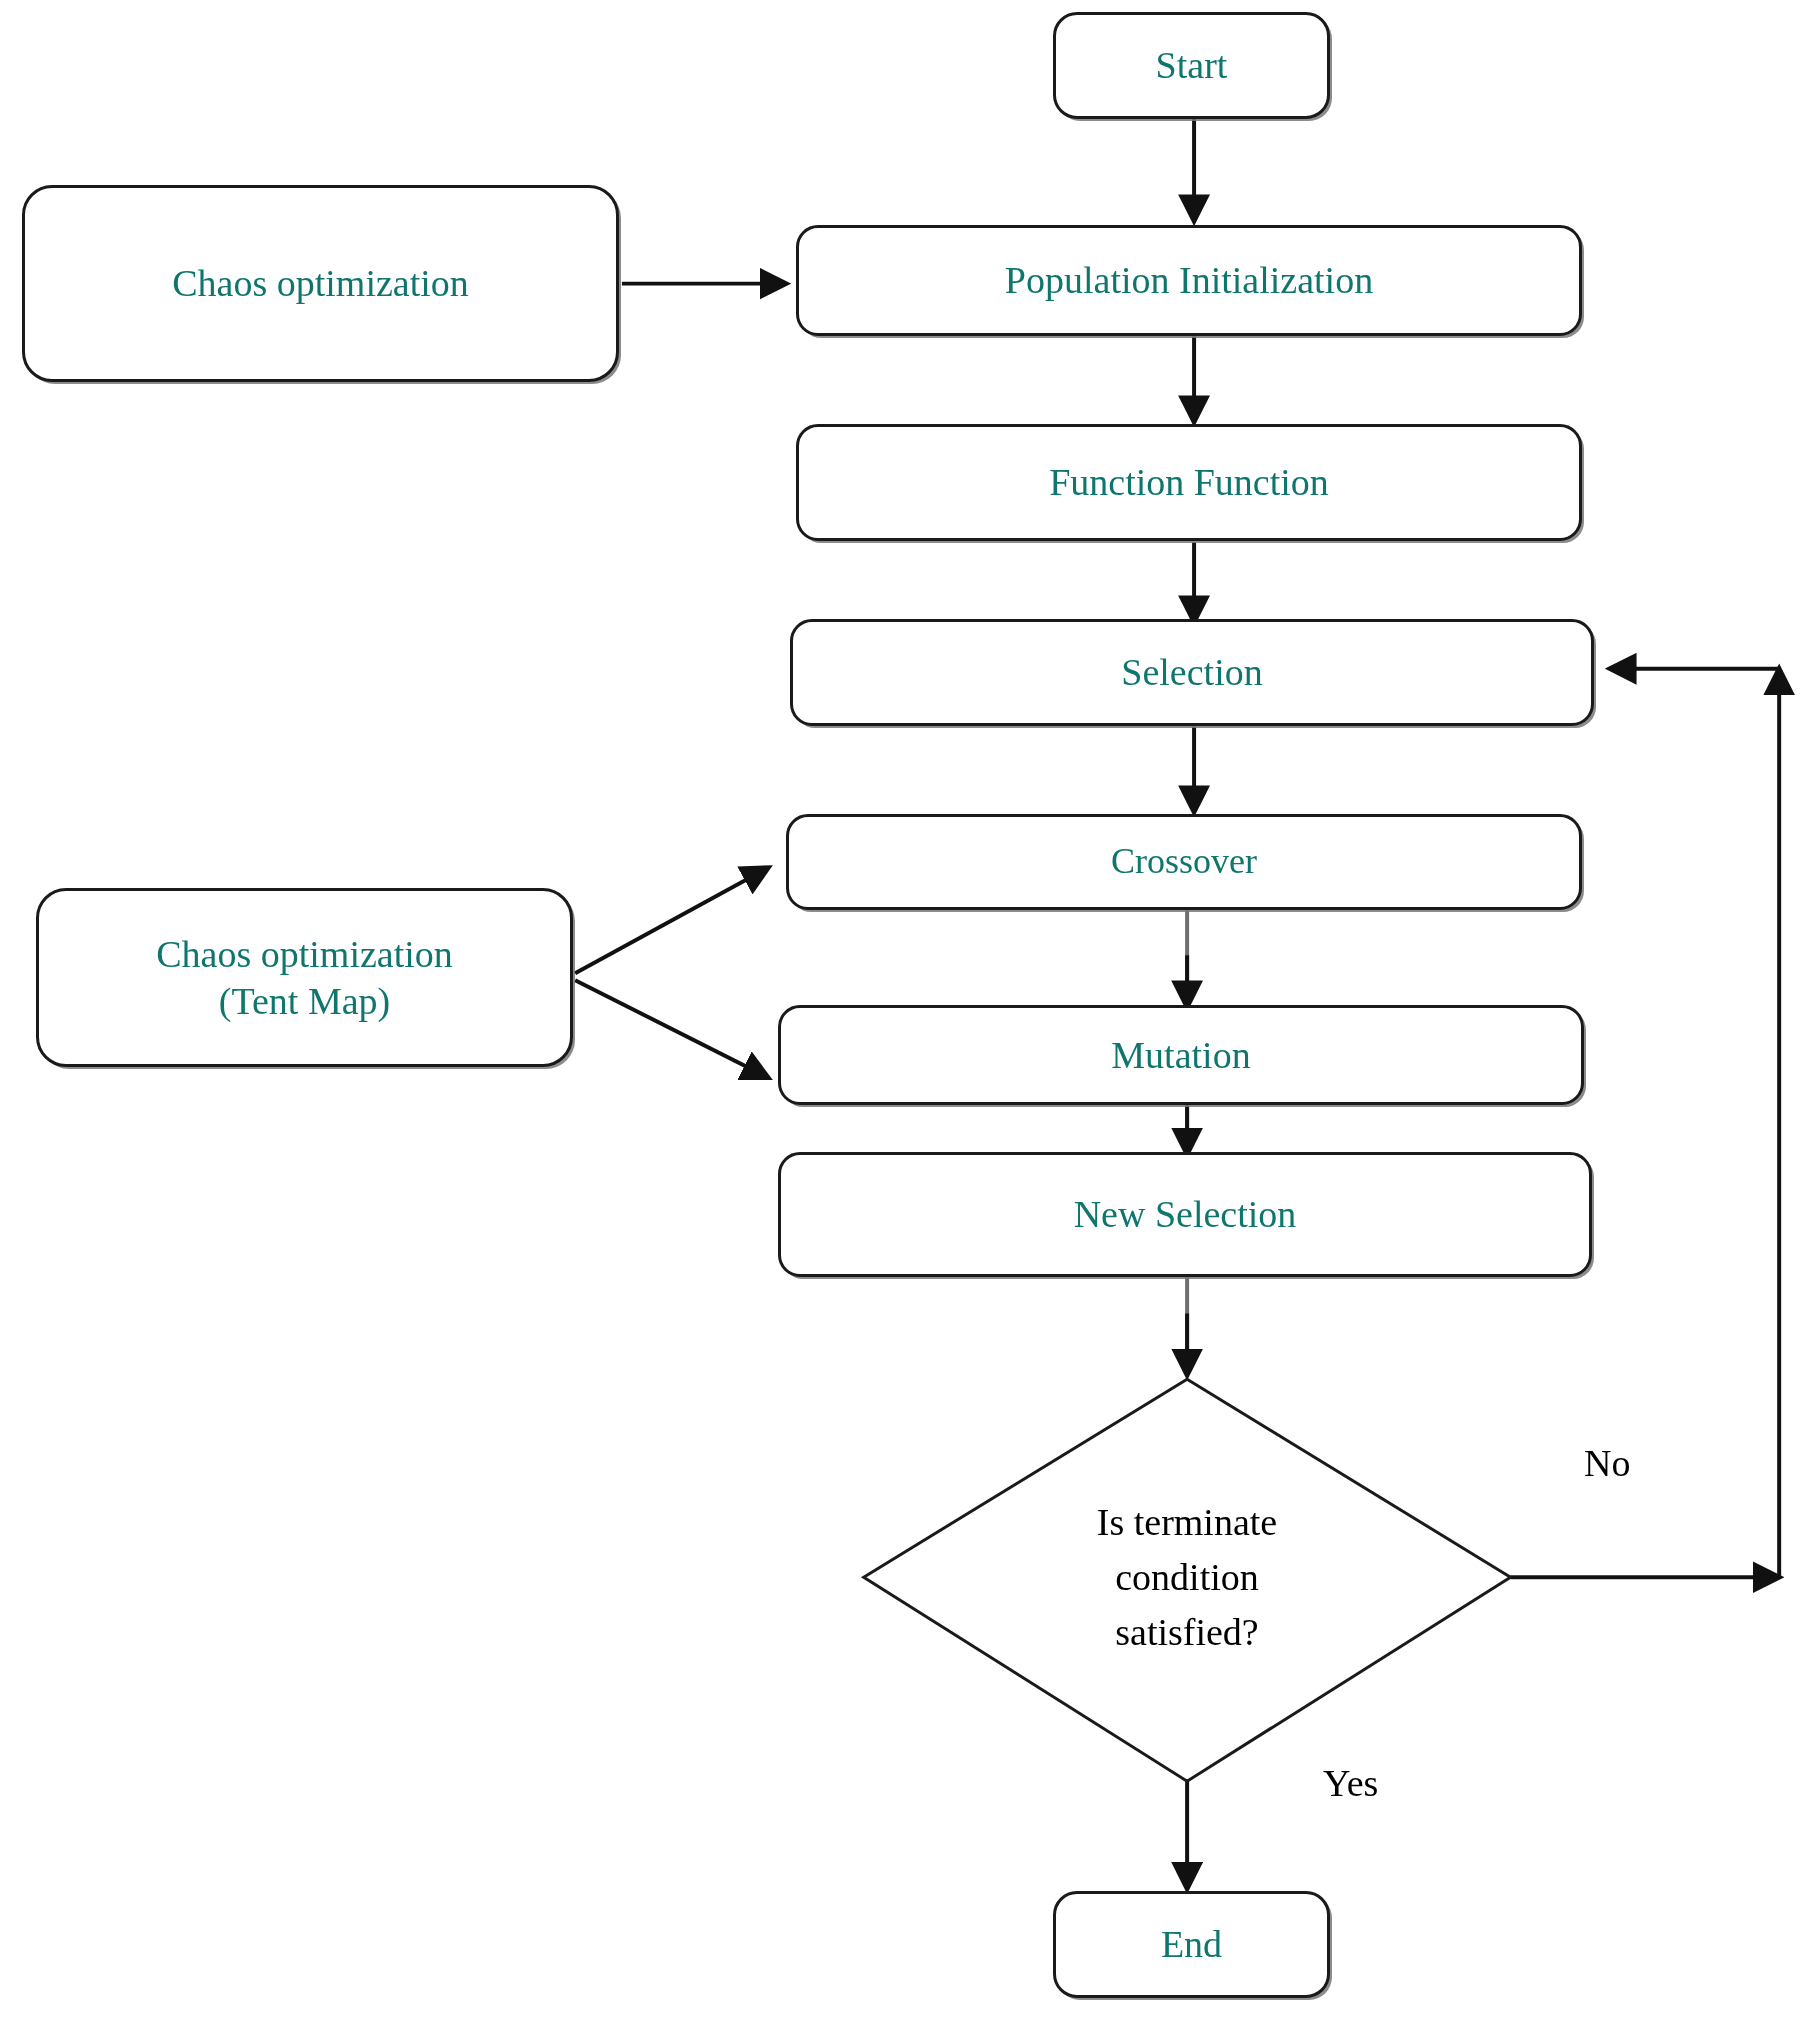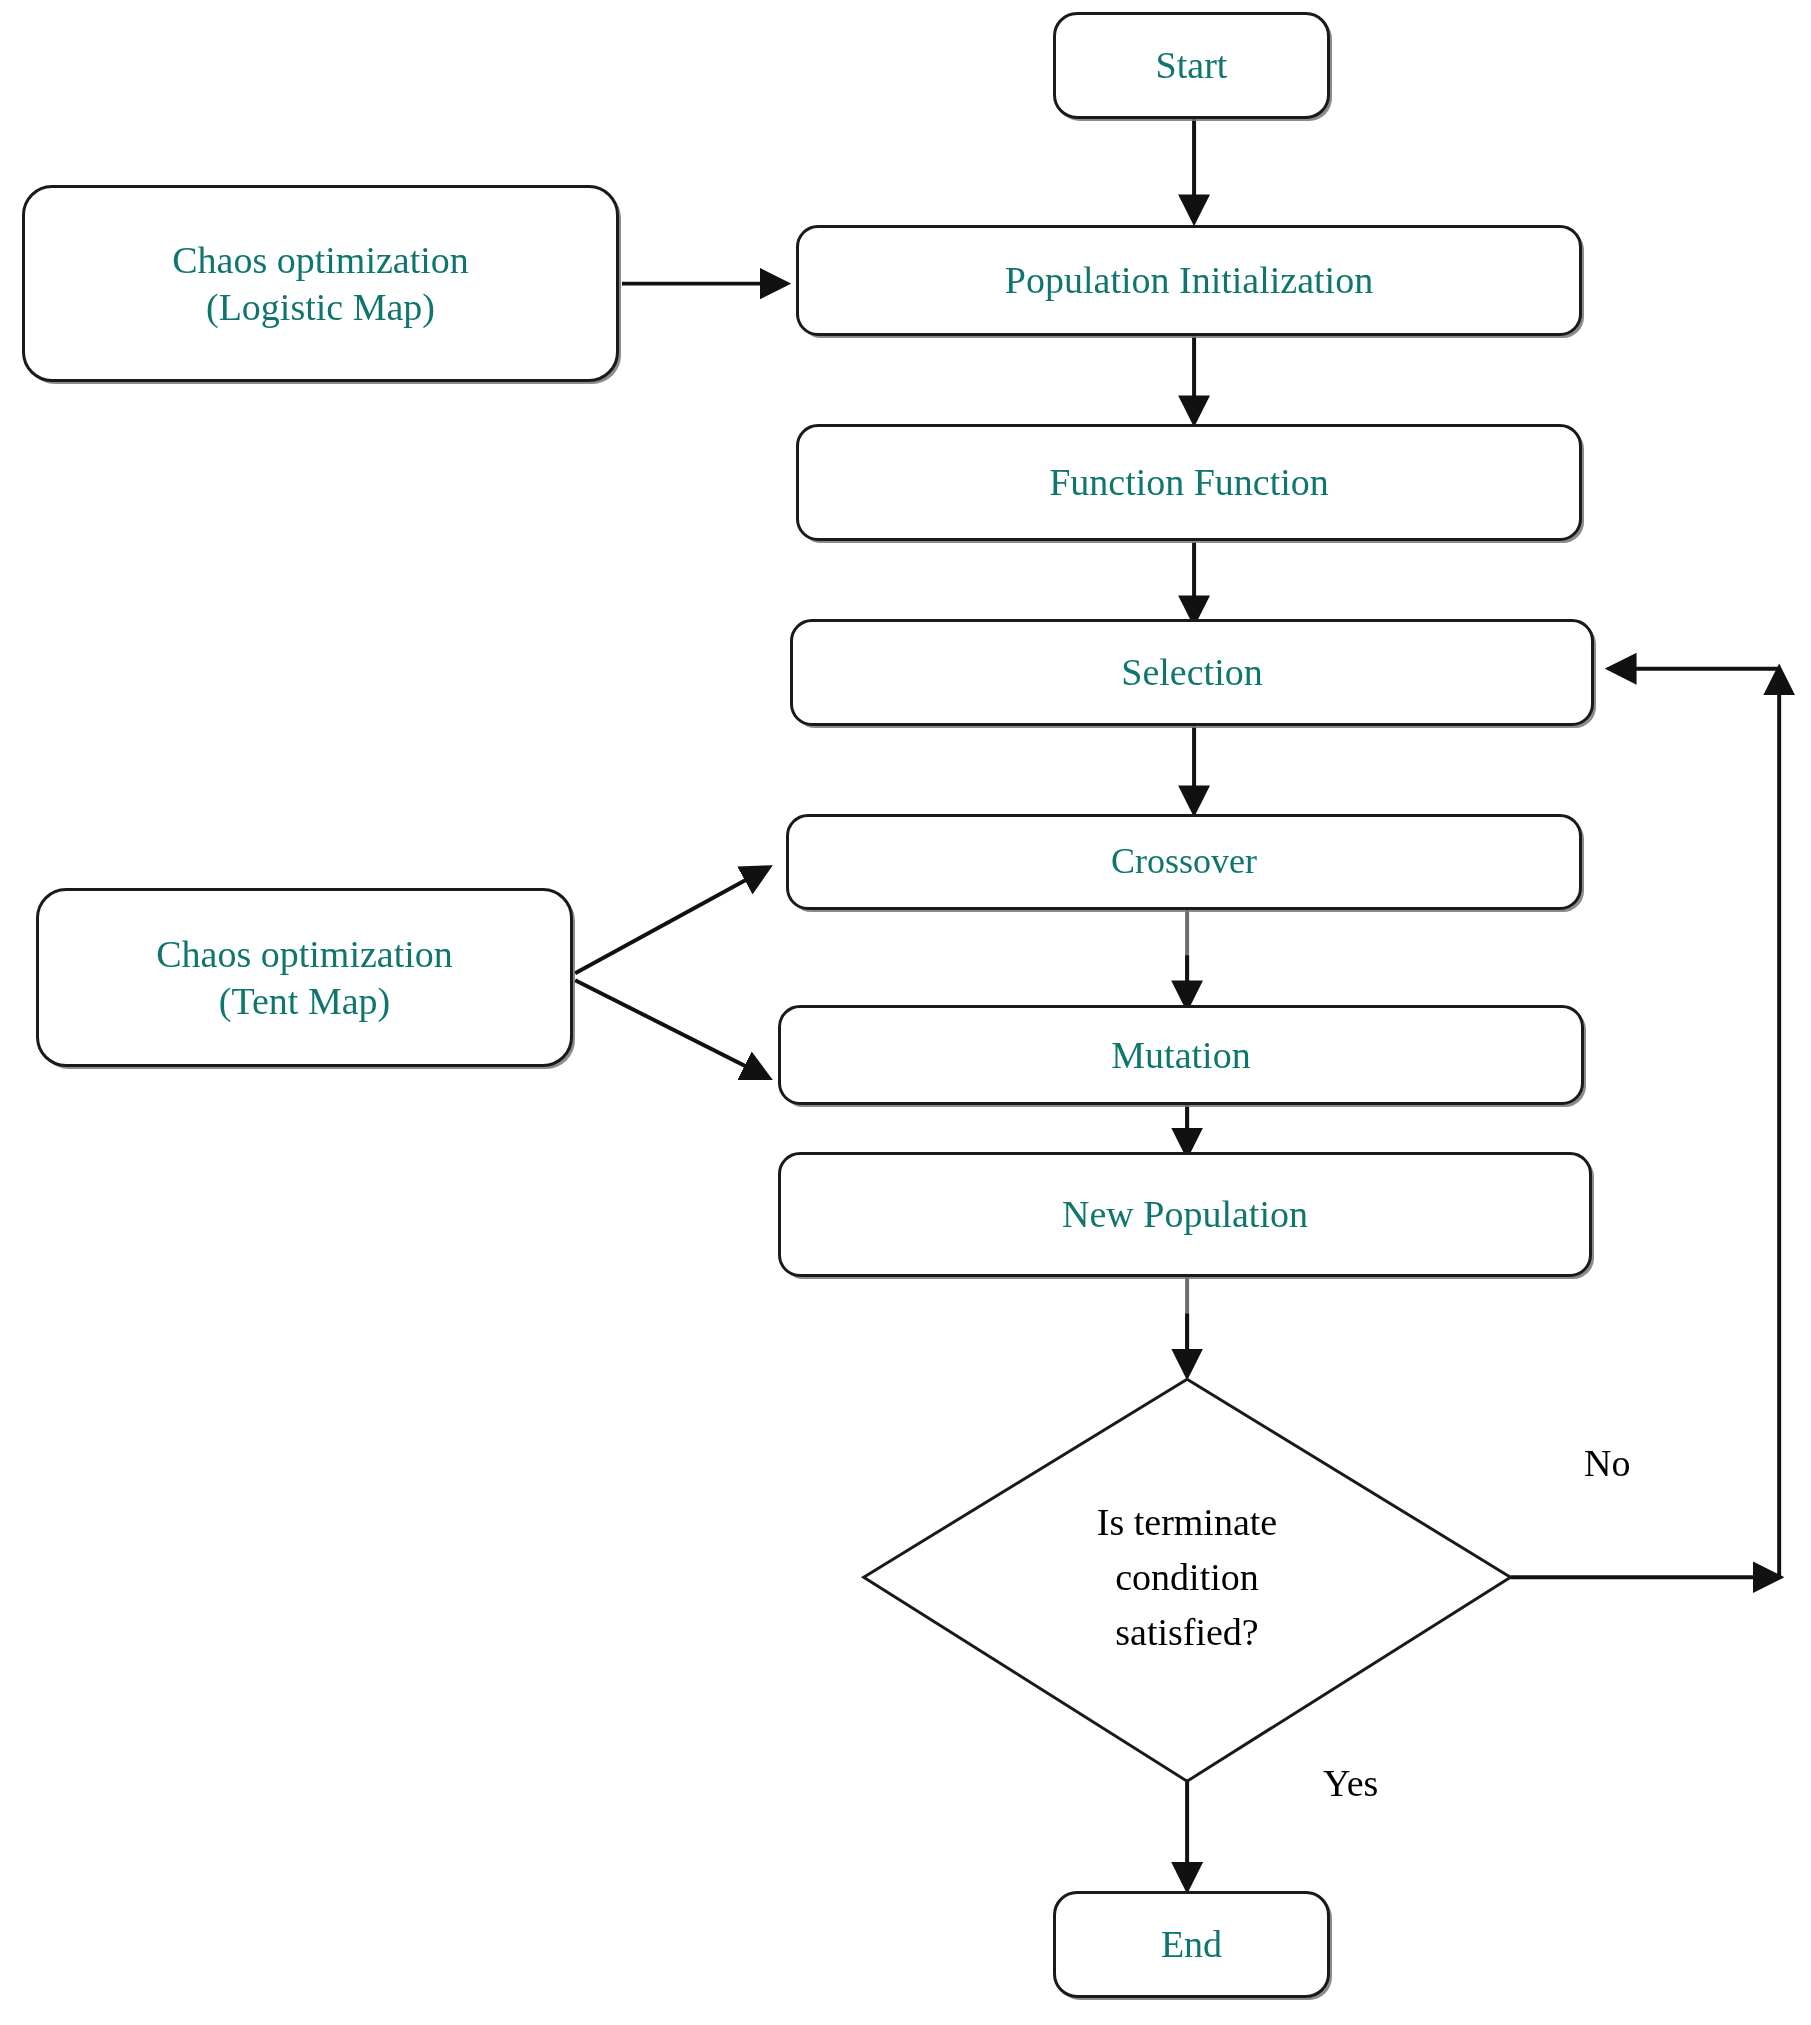--- a/index.html
+++ b/index.html
@@ -144,21 +144,20 @@
       <polygon points="1193,1386 1518,1585 1193,1790 868,1585" fill="#ffffff" stroke="#1a1a1a" stroke-width="3"></polygon>
     </g>
   </svg>
 
   <div class="node term" style="left:1053px; top:12px; width:277px; height:107px; font-size:38px;">
     <span class="node-label">Start</span>
   </div>
 
   <div class="node aux" style="left:22px; top:185px; width:597px; height:197px; font-size:38px; flex-direction:column;">
     <span class="node-label">Chaos optimization</span>
-    <span class="node-label">(Logistic Map)</span>
   </div>
 
   <div class="node proc" style="left:796px; top:225px; width:786px; height:111px; font-size:38px;">
     <span class="node-label">Population Initialization</span>
   </div>
 
   <div class="node proc" style="left:796px; top:424px; width:786px; height:117px; font-size:38px;">
     <span class="node-label">Function Function</span>
   </div>
 
@@ -173,21 +172,21 @@
 
   <div class="node proc" style="left:786px; top:814px; width:796px; height:96px; font-size:36px;">
     <span class="node-label">Crossover</span>
   </div>
 
   <div class="node proc" style="left:778px; top:1005px; width:806px; height:100px; font-size:38px;">
     <span class="node-label">Mutation</span>
   </div>
 
   <div class="node proc" style="left:778px; top:1152px; width:814px; height:125px; font-size:38px;">
-    <span class="node-label">New Population</span>
+    <span class="node-label">New Selection</span>
   </div>
 
   <div class="decision" style="left:983px; top:1463px; width:408px; height:229px; font-size:38px;">
     <span class="dtext">Is terminate
 condition
 satisfied?</span>
   </div>
 
   <div class="edge-label" style="left:1584px; top:1441px; font-size:38px;">
     <span>No</span>

